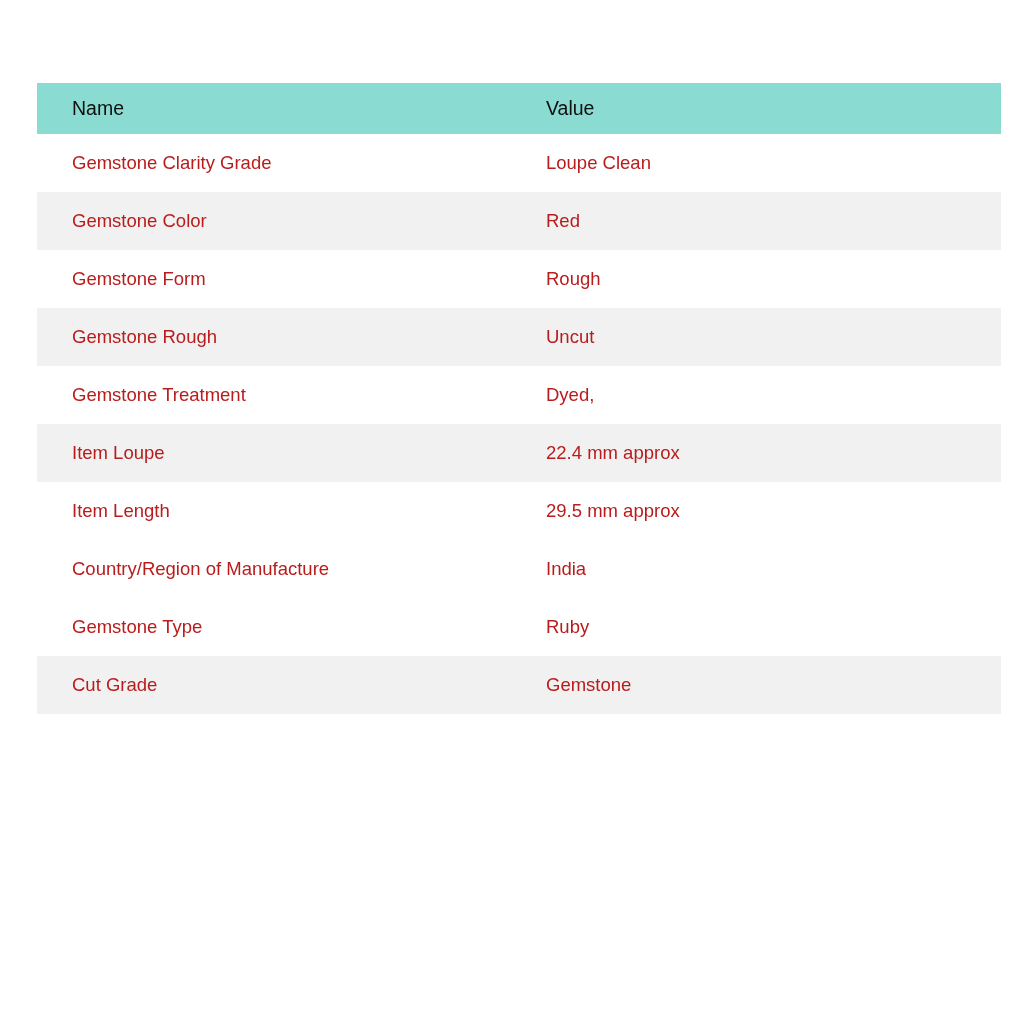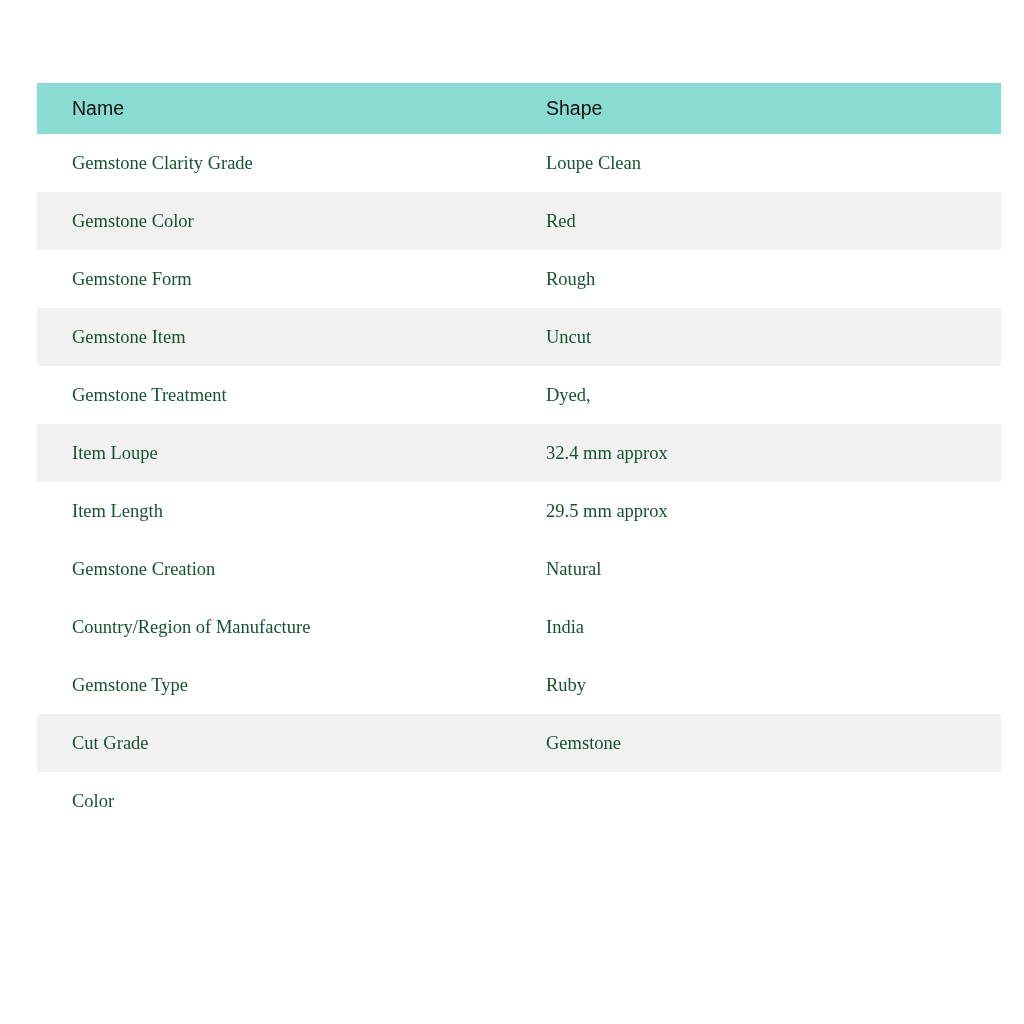--- a/index.html
+++ b/index.html
@@ -40,25 +40,24 @@
     height: 51px;
     padding: 0 0 0 35px;
     vertical-align: middle;
   }
   .spec-table th.value-head {
     padding-left: 22px;
   }
   .spec-table td {
     height: 58px;
     font-size: 18.5px;
-    color: #14532d;
+    color: #b91c1c;
     vertical-align: middle;
     padding: 0;
     border: 0;
-    font-family: Liberation Serif, serif;
   }
   .spec-table td.cell-name {
     padding-left: 35px;
   }
   .spec-table td.cell-value {
     padding-left: 22px;
   }
   .spec-table tr.row-alt td {
     background: #f1f1f1;
   }
@@ -71,67 +70,59 @@
 
 <div class="page">
   <table class="spec-table">
     <colgroup>
       <col class="col-name">
       <col class="col-value">
     </colgroup>
     <thead>
       <tr>
         <th class="name-head">Name</th>
-        <th class="value-head">Shape</th>
+        <th class="value-head">Value</th>
       </tr>
     </thead>
     <tbody id="table-body">
         <tr class="row-plain">
           <td class="cell-name">Gemstone Clarity Grade</td>
           <td class="cell-value">Loupe Clean</td>
         </tr>
         <tr class="row-alt">
           <td class="cell-name">Gemstone Color</td>
           <td class="cell-value">Red</td>
         </tr>
         <tr class="row-plain">
           <td class="cell-name">Gemstone Form</td>
           <td class="cell-value">Rough</td>
         </tr>
         <tr class="row-alt">
-          <td class="cell-name">Gemstone Item</td>
+          <td class="cell-name">Gemstone Rough</td>
           <td class="cell-value">Uncut</td>
         </tr>
         <tr class="row-plain">
           <td class="cell-name">Gemstone Treatment</td>
           <td class="cell-value">Dyed,</td>
         </tr>
         <tr class="row-alt">
           <td class="cell-name">Item Loupe</td>
-          <td class="cell-value">32.4 mm approx</td>
+          <td class="cell-value">22.4 mm approx</td>
         </tr>
         <tr class="row-plain">
           <td class="cell-name">Item Length</td>
           <td class="cell-value">29.5 mm approx</td>
-        </tr>
-        <tr class="row-plain">
-          <td class="cell-name">Gemstone Creation</td>
-          <td class="cell-value">Natural</td>
         </tr>
         <tr class="row-plain">
           <td class="cell-name">Country/Region of Manufacture</td>
           <td class="cell-value">India</td>
         </tr>
         <tr class="row-plain">
           <td class="cell-name">Gemstone Type</td>
           <td class="cell-value">Ruby</td>
         </tr>
         <tr class="row-alt">
           <td class="cell-name">Cut Grade</td>
           <td class="cell-value">Gemstone</td>
         </tr>
-        <tr class="row-plain">
-          <td class="cell-name">Color</td>
-          <td class="cell-value"></td>
-        </tr>
       </tbody>
   </table>
 </div>
 
 </body></html>

